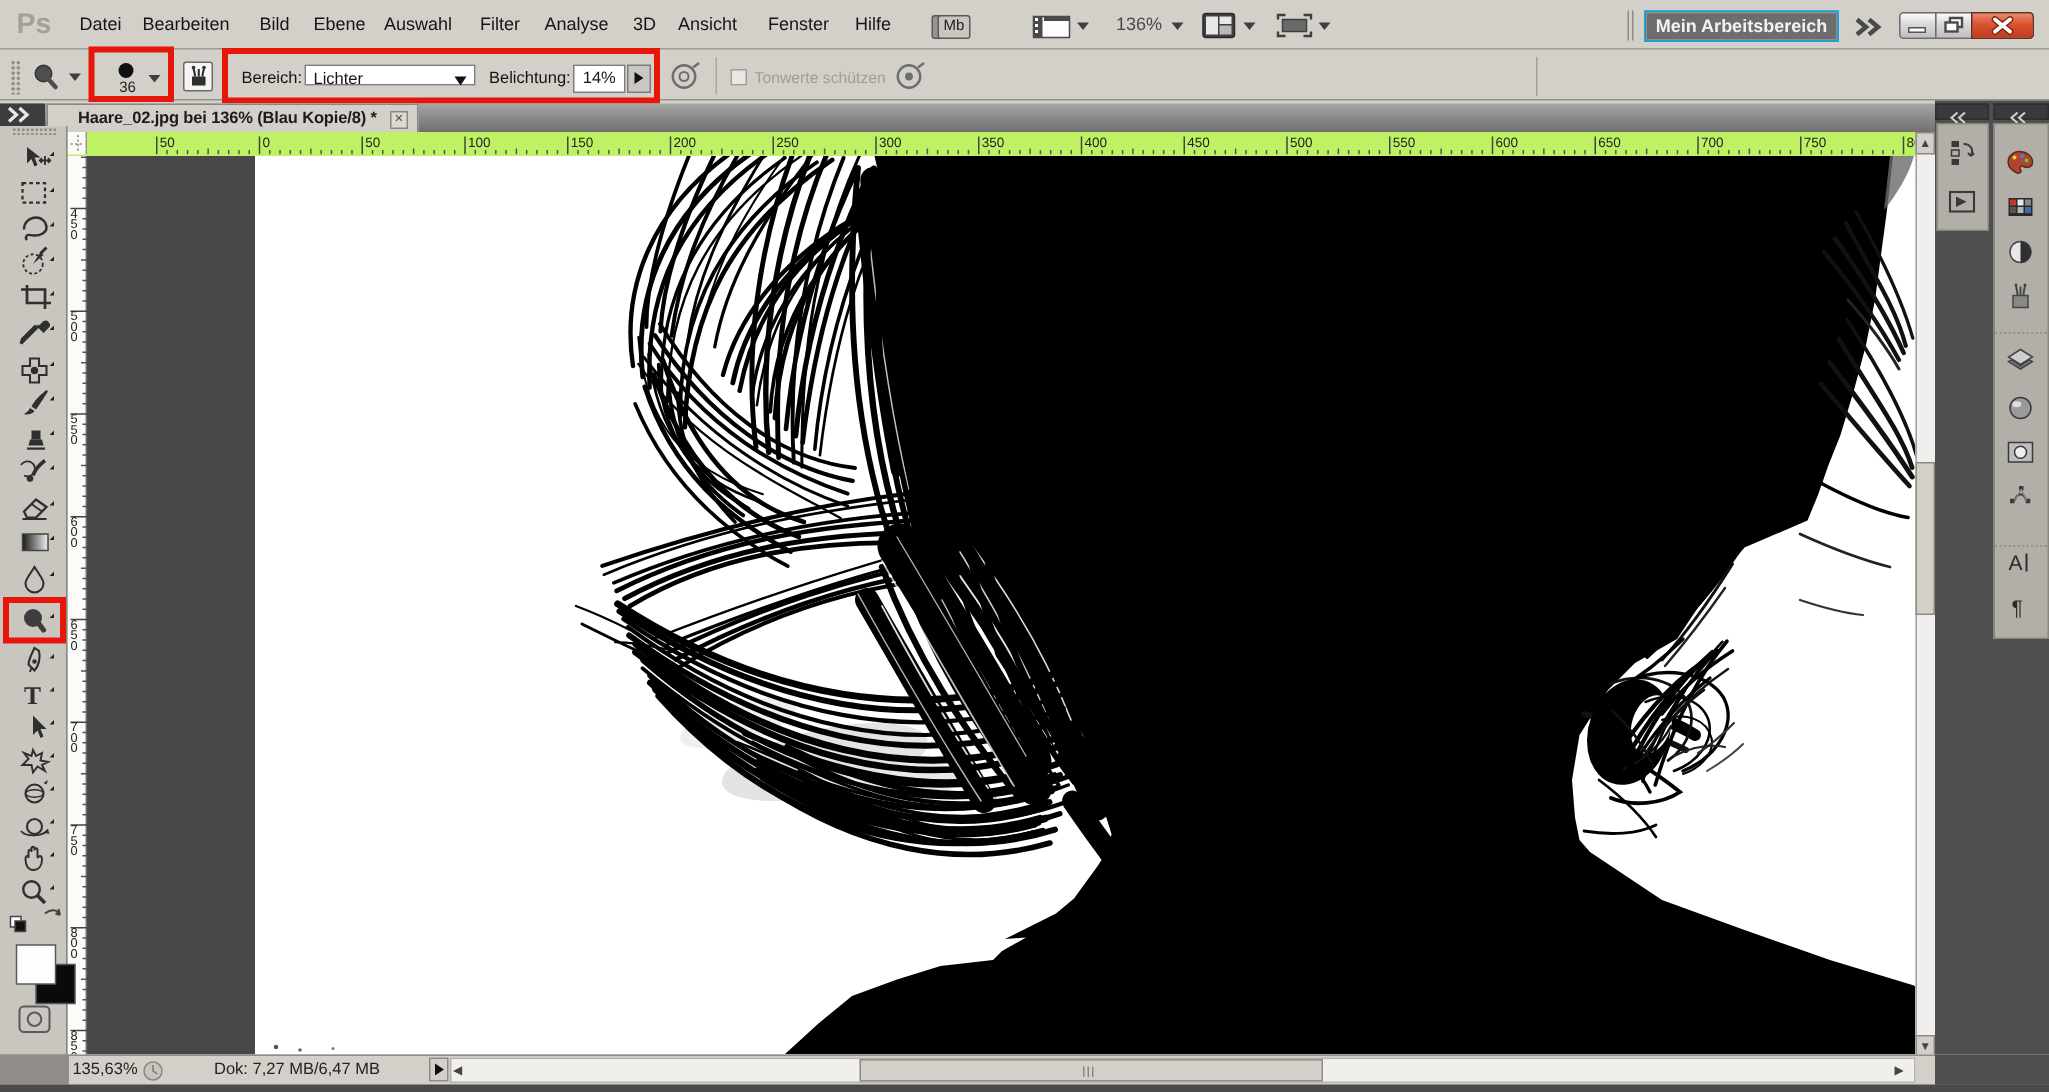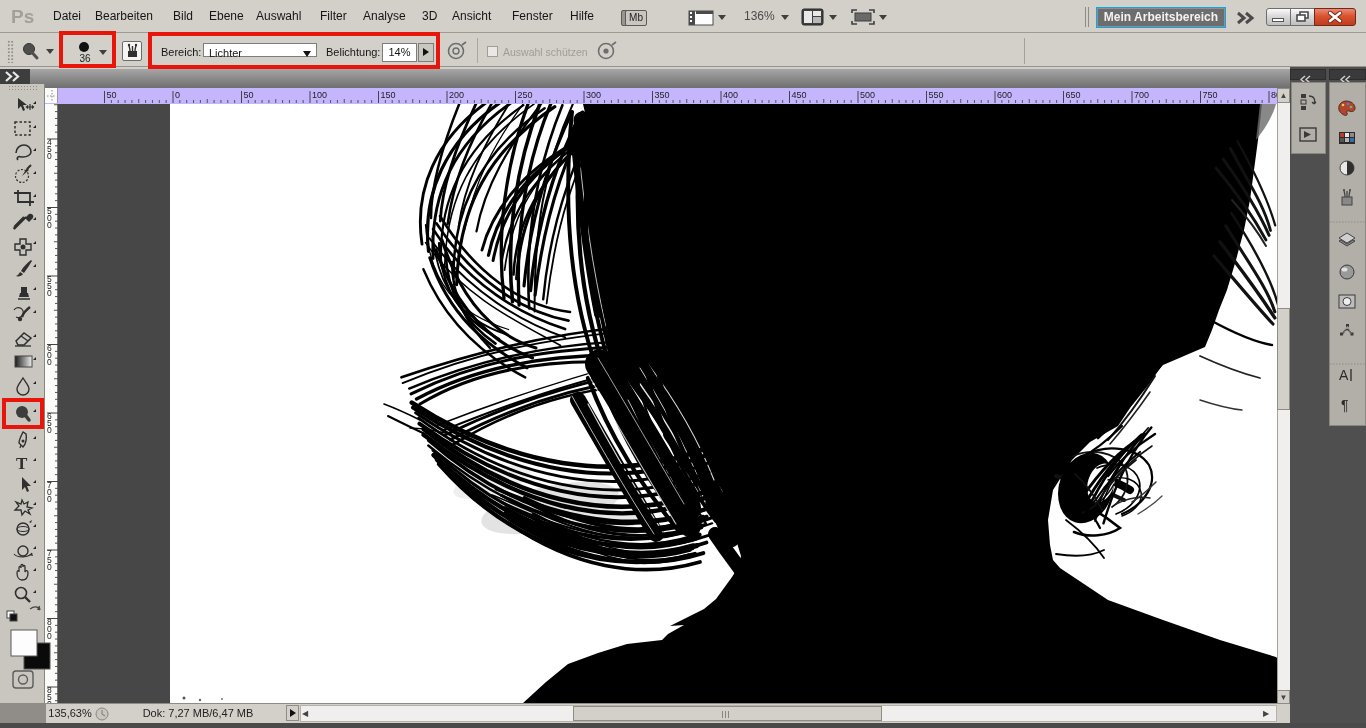--- a/index.html
+++ b/index.html
@@ -115,36 +115,40 @@
   <div class="abs" style="left:4px;top:4px;width:0;height:0;border-top:4.5px solid transparent;border-bottom:4.5px solid transparent;border-left:6px solid #111;"></div>
 </div>
 
 <svg class="abs" style="left:446px;top:41px;" width="22" height="20">
 <circle cx="10" cy="10" r="7.5" fill="none" stroke="#6e6e6e" stroke-width="1.6"></circle>
 <circle cx="10" cy="10" r="3" fill="none" stroke="#6e6e6e" stroke-width="1.4"></circle>
 <path d="M16 4 L20 1" stroke="#6e6e6e" stroke-width="1.6"></path>
 </svg>
 <div class="abs" style="left:477px;top:38px;width:1px;height:25px;background:#aaa7a1;"></div>
 <div class="abs" style="left:487px;top:46px;width:11px;height:11px;background:#e9e8e5;border:1px solid #a09d97;"></div>
-<div class="abs" style="left:503px;top:46px;font-size:10.5px;color:#a09d97;">Auswahl schützen</div>
+<div class="abs" style="left:503px;top:46px;font-size:10.5px;color:#a09d97;">Tonwerte schützen</div>
 <svg class="abs" style="left:596px;top:41px;" width="22" height="20">
 <circle cx="10" cy="10" r="7.5" fill="none" stroke="#6e6e6e" stroke-width="1.6"></circle>
 <circle cx="10" cy="10" r="2.6" fill="#6e6e6e"></circle>
 <path d="M16 4 L20 1" stroke="#6e6e6e" stroke-width="1.6"></path>
 </svg>
 <div class="abs" style="left:1024px;top:38px;width:1px;height:26px;background:#a3a09a;"></div>
 
 <div class="abs" style="left:0;top:69px;width:1366px;height:19px;background:linear-gradient(#a6a6a6,#6f6f6f);"></div>
 <div class="abs" style="left:0;top:69px;width:30px;height:15px;background:#3d3d3d;">
   <svg width="26" height="15">
         <path d="M6 3 L11 7.5 L6 12 M13 3 L18 7.5 L13 12" fill="none" stroke="#e8e8e8" stroke-width="2.2"></path>
       </svg>
 </div>
-
-<div id="hruler" class="abs" style="left:45px;top:88px;width:1232px;height:30px;background:#c4b5fd;border-bottom:1px solid #777;">
+<div class="abs" style="left:31px;top:69px;width:248px;height:19px;background:#d3d0ca;border:1px solid #8a8781;border-bottom:none;">
+  <div style="position:absolute;left:20px;top:3px;font-size:11px;font-weight:bold;color:#1c1c1c;white-space:nowrap;letter-spacing:-0.1px;">Haare_02.jpg bei 136% (Blau Kopie/8) *</div>
+  <div style="position:absolute;left:228px;top:4px;width:12px;height:12px;background:#dddad4;border:1px solid #8a8781;font-size:10px;line-height:10px;text-align:center;color:#4a4a4a;">×</div>
+</div>
+
+<div id="hruler" class="abs" style="left:45px;top:88px;width:1232px;height:30px;background:#bef264;border-bottom:1px solid #777;">
       <svg width="1232" height="15" style="position:absolute;left:0;top:0">
         <line x1="59.5" y1="3" x2="59.5" y2="15" stroke="#444" stroke-width="1"></line>
         <text x="61.5" y="10" font-size="9" fill="#222" font-family="Liberation Sans">50</text>
         <line x1="66.35" y1="12" x2="66.35" y2="15" stroke="#555" stroke-width="1"></line>
         <line x1="73.2" y1="12" x2="73.2" y2="15" stroke="#555" stroke-width="1"></line>
         <line x1="80.05" y1="12" x2="80.05" y2="15" stroke="#555" stroke-width="1"></line>
         <line x1="86.9" y1="12" x2="86.9" y2="15" stroke="#555" stroke-width="1"></line>
         <line x1="93.75" y1="11" x2="93.75" y2="15" stroke="#555" stroke-width="1"></line>
         <line x1="100.6" y1="12" x2="100.6" y2="15" stroke="#555" stroke-width="1"></line>
         <line x1="107.45" y1="12" x2="107.45" y2="15" stroke="#555" stroke-width="1"></line>

